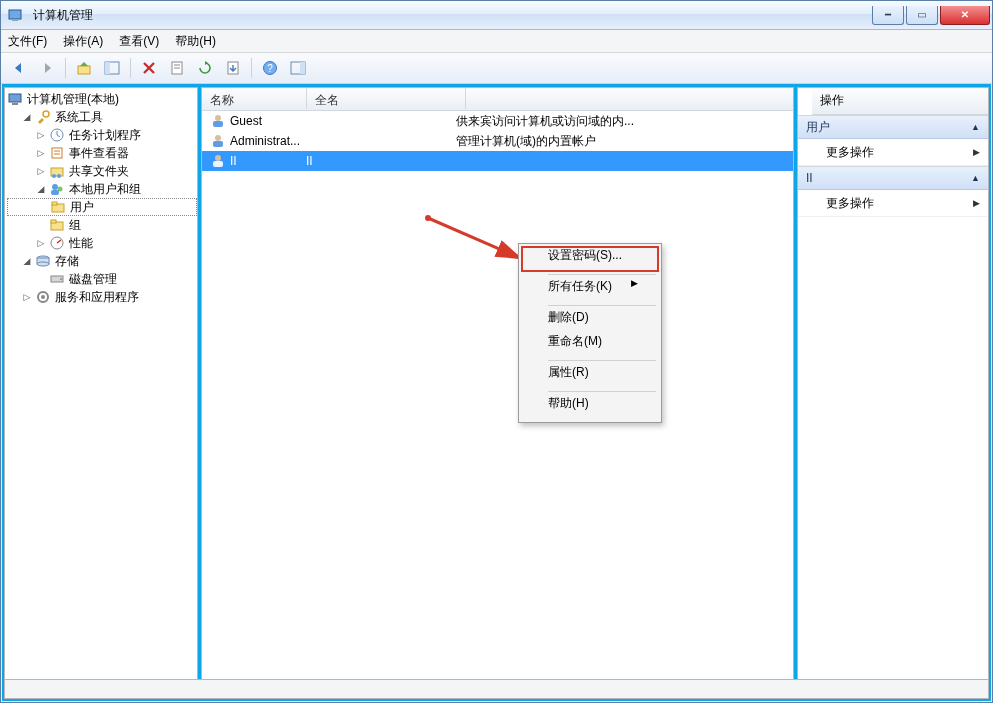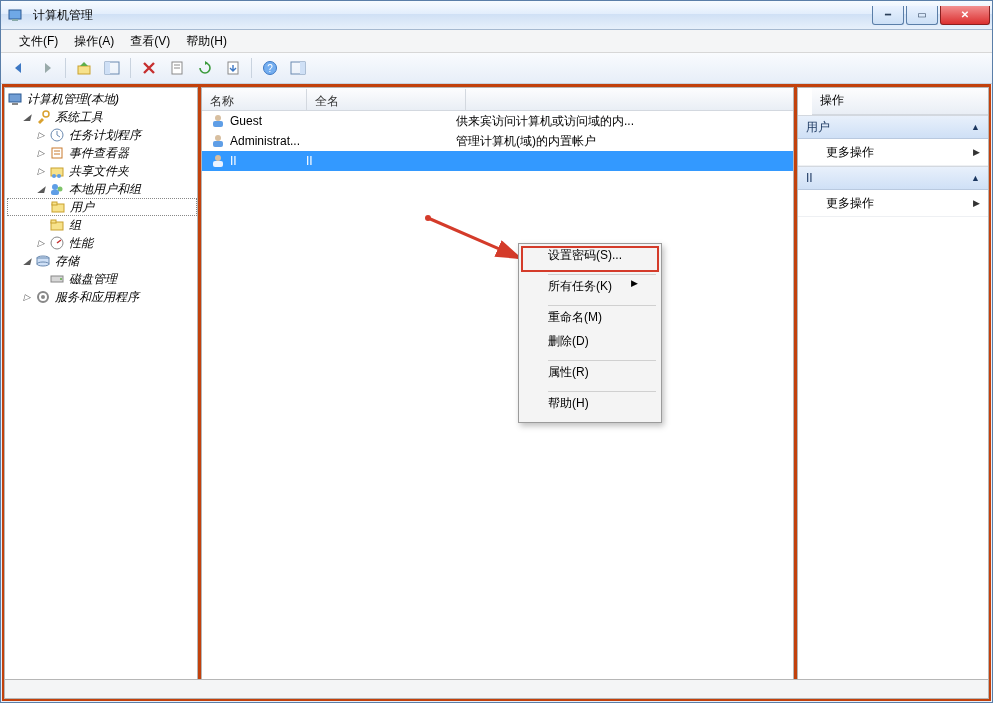--- a/index.html
+++ b/index.html
@@ -3,21 +3,21 @@
 <meta charset="utf-8">
 <style>
   html, body {
     margin: 0; padding: 0; width: 995px; height: 705px;
     font-family: "Microsoft YaHei", "Segoe UI", Tahoma, sans-serif;
     font-size: 12px; color: #000; background: #fff;
     overflow: hidden;
   }
   .window {
     width: 991px; height: 701px; border: 1px solid #5a7ea8;
-    background: #c2410c; position: relative;
+    background: #0ea5e9; position: relative;
     box-shadow: 0 0 0 1px #e6eef9 inset;
   }
   .titlebar {
     height: 28px;
     background: linear-gradient(to bottom,#f7fbff 0%,#e3eefc 45%,#cfe0f5 46%,#e7f0fb 100%);
     display:flex; align-items:center; padding:0 2px 0 6px;
     border-bottom:1px solid #a6b9d0;
   }
   .titlebar .title { margin-left:6px; }
   .win-controls { margin-left:auto; display:flex; gap:0; }
@@ -26,39 +26,39 @@
     border-radius:0 0 3px 3px; margin-left:2px;
     background:linear-gradient(to bottom,#e9f2ff,#cde0f6);
     display:flex; align-items:center; justify-content:center;
     font-size:10px; color:#2b3f59;
   }
   .win-btn.close {
     width:48px; background:linear-gradient(to bottom,#f29090,#dc3030);
     border-color:#8a1f1f; color:#fff; font-weight:bold;
   }
   .menubar {
-    height:22px; display:flex; align-items:center; padding:0 18px;
+    height:22px; display:flex; align-items:center; padding:0 7px;
     background:#f4f5f6; border-bottom:1px solid #d7d7d7;
   }
   .menubar span { margin-right:16px; cursor:default; }
   .toolbar {
     height:30px; display:flex; align-items:center; padding:0 6px; gap:4px;
     background:linear-gradient(to bottom,#f9fbfe,#e7eef8);
     border-bottom:1px solid #c9d3df;
   }
   .tl-btn {
     width:22px; height:22px; border:1px solid transparent; border-radius:2px;
     display:flex; align-items:center; justify-content:center;
   }
   .tl-sep { width:1px; height:20px; background:#c9d3df; margin:0 2px; }
 
   .body { display:flex; height:calc(100% - 28px - 22px - 30px - 4px); }
   .tree-pane {
     width:192px; border:1px solid #b6b6b6; margin:3px 0 3px 3px;
-    background:#fff; overflow:auto;font-style:italic;
+    background:#fff; overflow:auto;
   }
   .tree { padding:2px 0 2px 2px; }
   .tree-row {
     display:flex; align-items:center; height:18px; padding-right:4px;
     white-space:nowrap; cursor:default;
   }
   .twisty {
     width:12px; height:12px; margin-right:2px; display:inline-flex;
     align-items:center; justify-content:center; font-size:9px; color:#5a5a5a;
   }
@@ -69,21 +69,21 @@
   .indent-1 { padding-left:0px; }
   .indent-2 { padding-left:14px; }
   .indent-3 { padding-left:28px; }
   .indent-4 { padding-left:42px; }
 
   .list-pane {
     flex:1; border:1px solid #b6b6b6; margin:3px 3px 3px 3px;
     background:#fff; position:relative; overflow:hidden;
   }
   .list-header {
-    height:22px; display:flex; align-items:center;
+    height:22px; display:flex; align-items:flex-start;
     background:linear-gradient(to bottom,#fdfdfe,#e9eef5);
     border-bottom:1px solid #d3d8df;
   }
   .col { border-right:1px solid #d3d8df; padding:4px 8px 0 8px; color:#333; }
   .col.name { width:88px; }
   .col.full { width:142px; }
   .col.desc { flex:1; }
   .list-body { }
   .list-row { height:20px; display:flex; align-items:center; }
   .list-row .cell { padding-left:8px; }
@@ -425,24 +425,24 @@
         <div class="cm-item hl">
             <span>设置密码(S)...</span>
           </div>
         <div class="cm-sep"></div>
         <div class="cm-item">
             <span>所有任务(K)</span>
             <span class="sub">▶</span>
           </div>
         <div class="cm-sep"></div>
         <div class="cm-item">
+            <span>删除(D)</span>
+          </div>
+        <div class="cm-item">
             <span>重命名(M)</span>
-          </div>
-        <div class="cm-item">
-            <span>删除(D)</span>
           </div>
         <div class="cm-sep"></div>
         <div class="cm-item bold">
             <span>属性(R)</span>
           </div>
         <div class="cm-sep"></div>
         <div class="cm-item">
             <span>帮助(H)</span>
           </div>
       </div>

